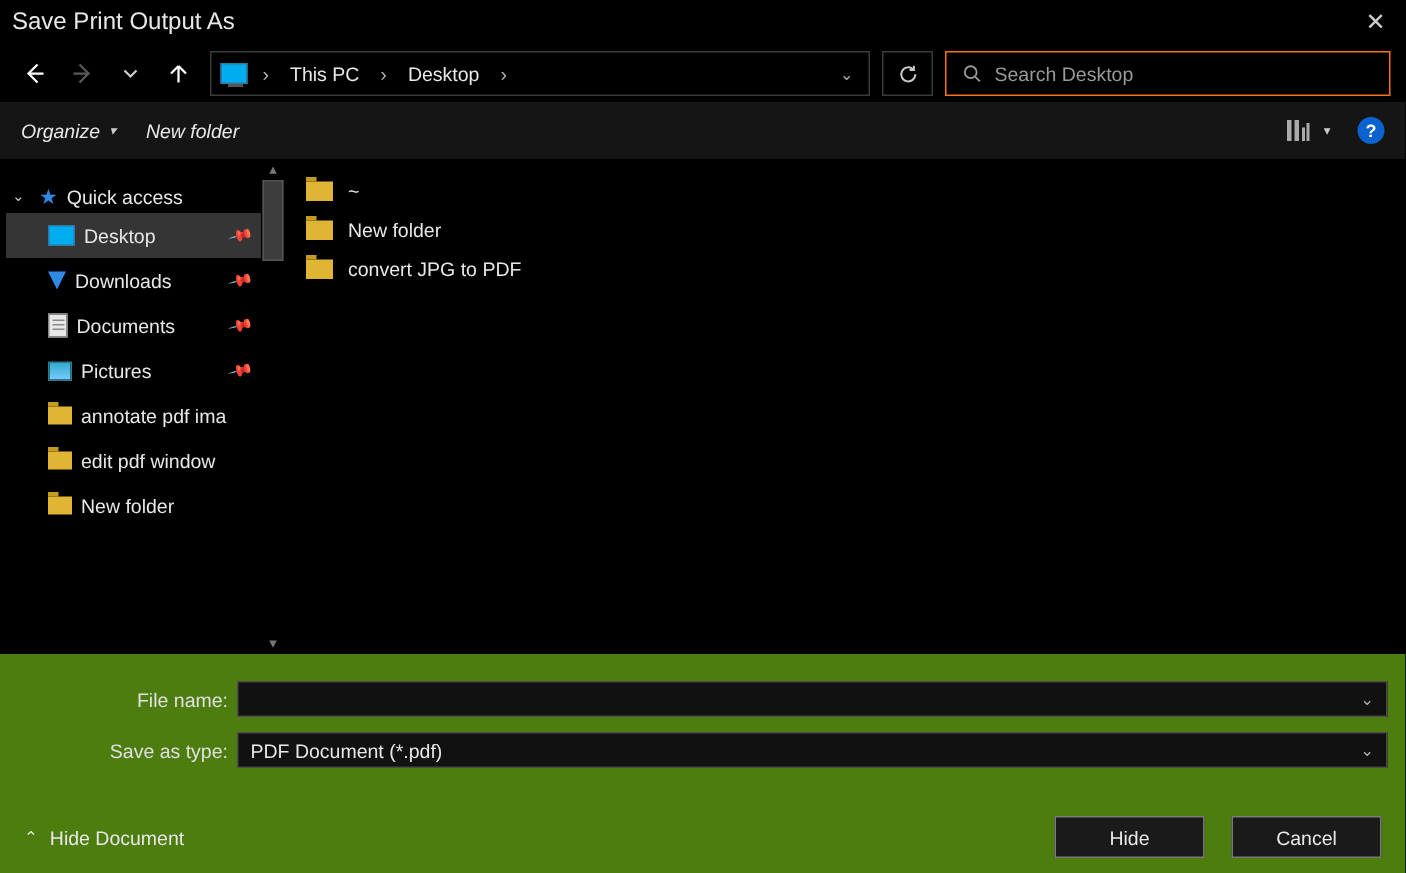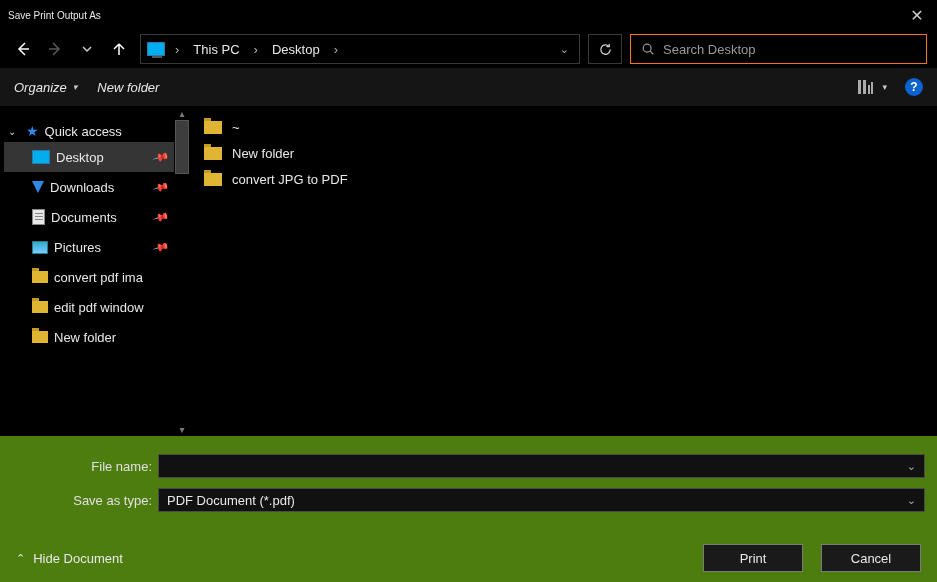--- a/index.html
+++ b/index.html
@@ -1,20 +1,20 @@
 <!DOCTYPE html>
 <html><head>
 <meta charset="utf-8">
 <style>
   * { box-sizing: border-box; margin: 0; padding: 0; font-family: "Segoe UI", Tahoma, sans-serif; }
   html, body { width: 937px; height: 582px; background: #000; color: #e8e8e8; overflow: hidden; font-size: 13px; }
 
   
   .titlebar { height: 30px; display: flex; align-items: center; justify-content: space-between; padding: 0 8px; background: #000; }
-  .titlebar .title { font-size: 10px; color: #e8e8e8; }
+  .titlebar .title { font-size: 16px; color: #e8e8e8; }
   .close-x { width: 24px; text-align: center; font-size: 16px; color: #ccc; cursor: default; }
 
   
   .navrow { height: 38px; display: flex; align-items: center; gap: 8px; padding: 4px 10px; background: #000; }
   .nav-arrows { display: flex; align-items: center; gap: 6px; }
   .nav-btn { width: 26px; height: 26px; display: flex; align-items: center; justify-content: center; color: #ccc; }
   .breadcrumb { flex: 0 0 440px; height: 30px; border: 1px solid #3a3a3a; display: flex; align-items: center; padding: 0 6px; gap: 4px; }
   .breadcrumb .chev { color: #b0b0b0; padding: 0 6px; }
   .breadcrumb .crumb { padding: 2px 4px; color: #e8e8e8; }
   .bc-right { margin-left: auto; display: flex; align-items: center; gap: 6px; padding-right: 4px; }
@@ -181,21 +181,21 @@
         <span>Documents</span>
         <span class="pin">📌</span>
       </div>
       <div class="tree-item">
         <span class="ico pic"></span>
         <span>Pictures</span>
         <span class="pin">📌</span>
       </div>
       <div class="tree-item">
         <span class="ico folder"></span>
-        <span>convert pdf ima</span>
+        <span>annotate pdf ima</span>
       </div>
       <div class="tree-item">
         <span class="ico folder"></span>
         <span>edit pdf window</span>
       </div>
       <div class="tree-item">
         <span class="ico folder"></span>
         <span>New folder</span>
       </div>
     </div>
@@ -238,20 +238,20 @@
     </div>
   </div>
 
   <div class="btn-row">
     <div class="hide-folders">
       <span style="font-size:11px">⌃</span>
       <span>Hide Document</span>
     </div>
     <div class="btns">
       <div class="btn">
-        <span>Print</span>
+        <span>Hide</span>
       </div>
       <div class="btn">
         <span>Cancel</span>
       </div>
     </div>
   </div>
 </div>
 
 </body></html>

